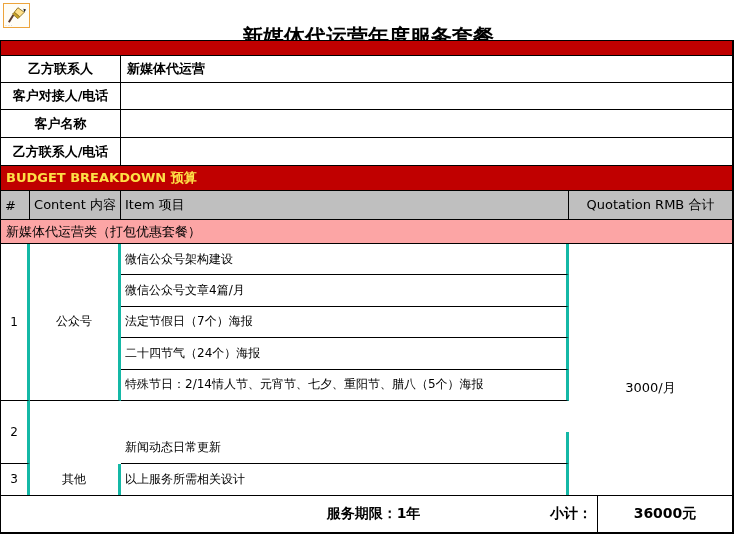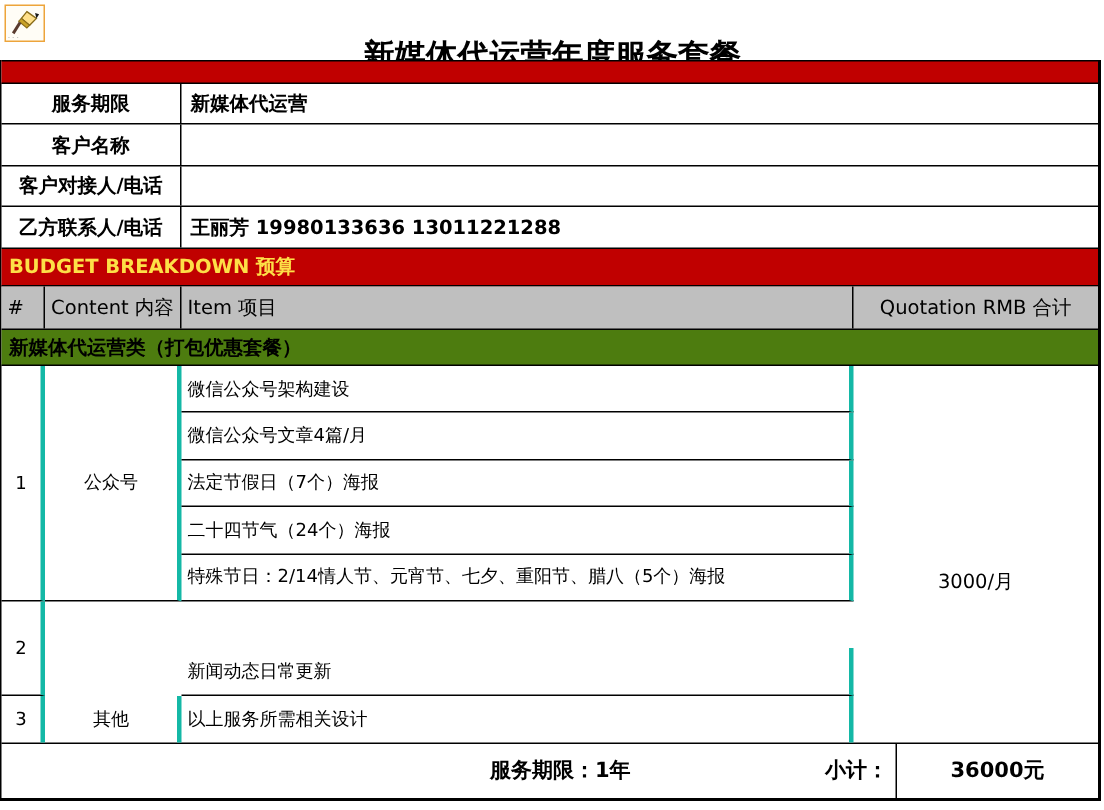--- a/index.html
+++ b/index.html
@@ -40,22 +40,22 @@
     font-weight:bold; font-size:13px; display:flex; align-items:center; padding-left:5px;
   }
   .hdr-row {
     display:grid; grid-template-columns:29px 91px 448px 1fr; height:29px;
     background:#bfbfbf; border-bottom:1px solid #000; font-size:13px;
   }
   .hdr-cell { display:flex; align-items:center; border-right:1px solid #000; padding-left:4px; }
   .hdr-cell.center { justify-content:center; padding-left:0; }
   .hdr-cell.last { border-right:none; }
   .section-row {
-    height:24px; background:#4d7c0f; border-bottom:1px solid #000;
-    display:flex; align-items:center; padding-left:5px; font-weight:bold; font-size:13px;
+    height:24px; background:#fca5a5; border-bottom:1px solid #000;
+    display:flex; align-items:center; padding-left:5px; font-weight:normal; font-size:13px;
   }
   .body-grid {
     display:grid; grid-template-columns:29px 91px 448px 1fr;
     grid-auto-rows:31.375px; height:251px;
   }
   .cell { border-right:3px solid #14b8a6; border-bottom:1px solid #000; display:flex; align-items:center; }
   .cell.center { justify-content:center; }
   .cell.content { padding-left:4px; }
   .cell.no-bb { border-bottom:none; }
   .cell.no-br { border-right:none;margin-top:36px; }
@@ -86,34 +86,33 @@
     <span class="brush-dots">...</span>
   </div>
 
   <div class="title">新媒体代运营年度服务套餐</div>
 
   <div class="tbl">
 
     <div class="banner"></div>
 
     <div class="info-row">
-      <div class="info-label">服务期限</div>
+      <div class="info-label">乙方联系人</div>
       <div class="info-value">新媒体代运营</div>
-    </div>
-    <div class="info-row tall">
-      <div class="info-label">客户名称</div>
-      <div class="info-value"></div>
     </div>
     <div class="info-row">
       <div class="info-label">客户对接人/电话</div>
       <div class="info-value"></div>
     </div>
     <div class="info-row tall">
+      <div class="info-label">客户名称</div>
+      <div class="info-value"></div>
+    </div>
+    <div class="info-row tall">
       <div class="info-label">乙方联系人/电话</div>
-      <div class="info-value">王丽芳  19980133636  13011221288</div>
     </div>
 
     <div class="budget-banner">BUDGET BREAKDOWN 预算</div>
 
     <div class="hdr-row">
       <div class="hdr-cell">#</div>
       <div class="hdr-cell center">Content 内容</div>
       <div class="hdr-cell">Item 项目</div>
       <div class="hdr-cell center last">Quotation RMB 合计</div>
     </div>

